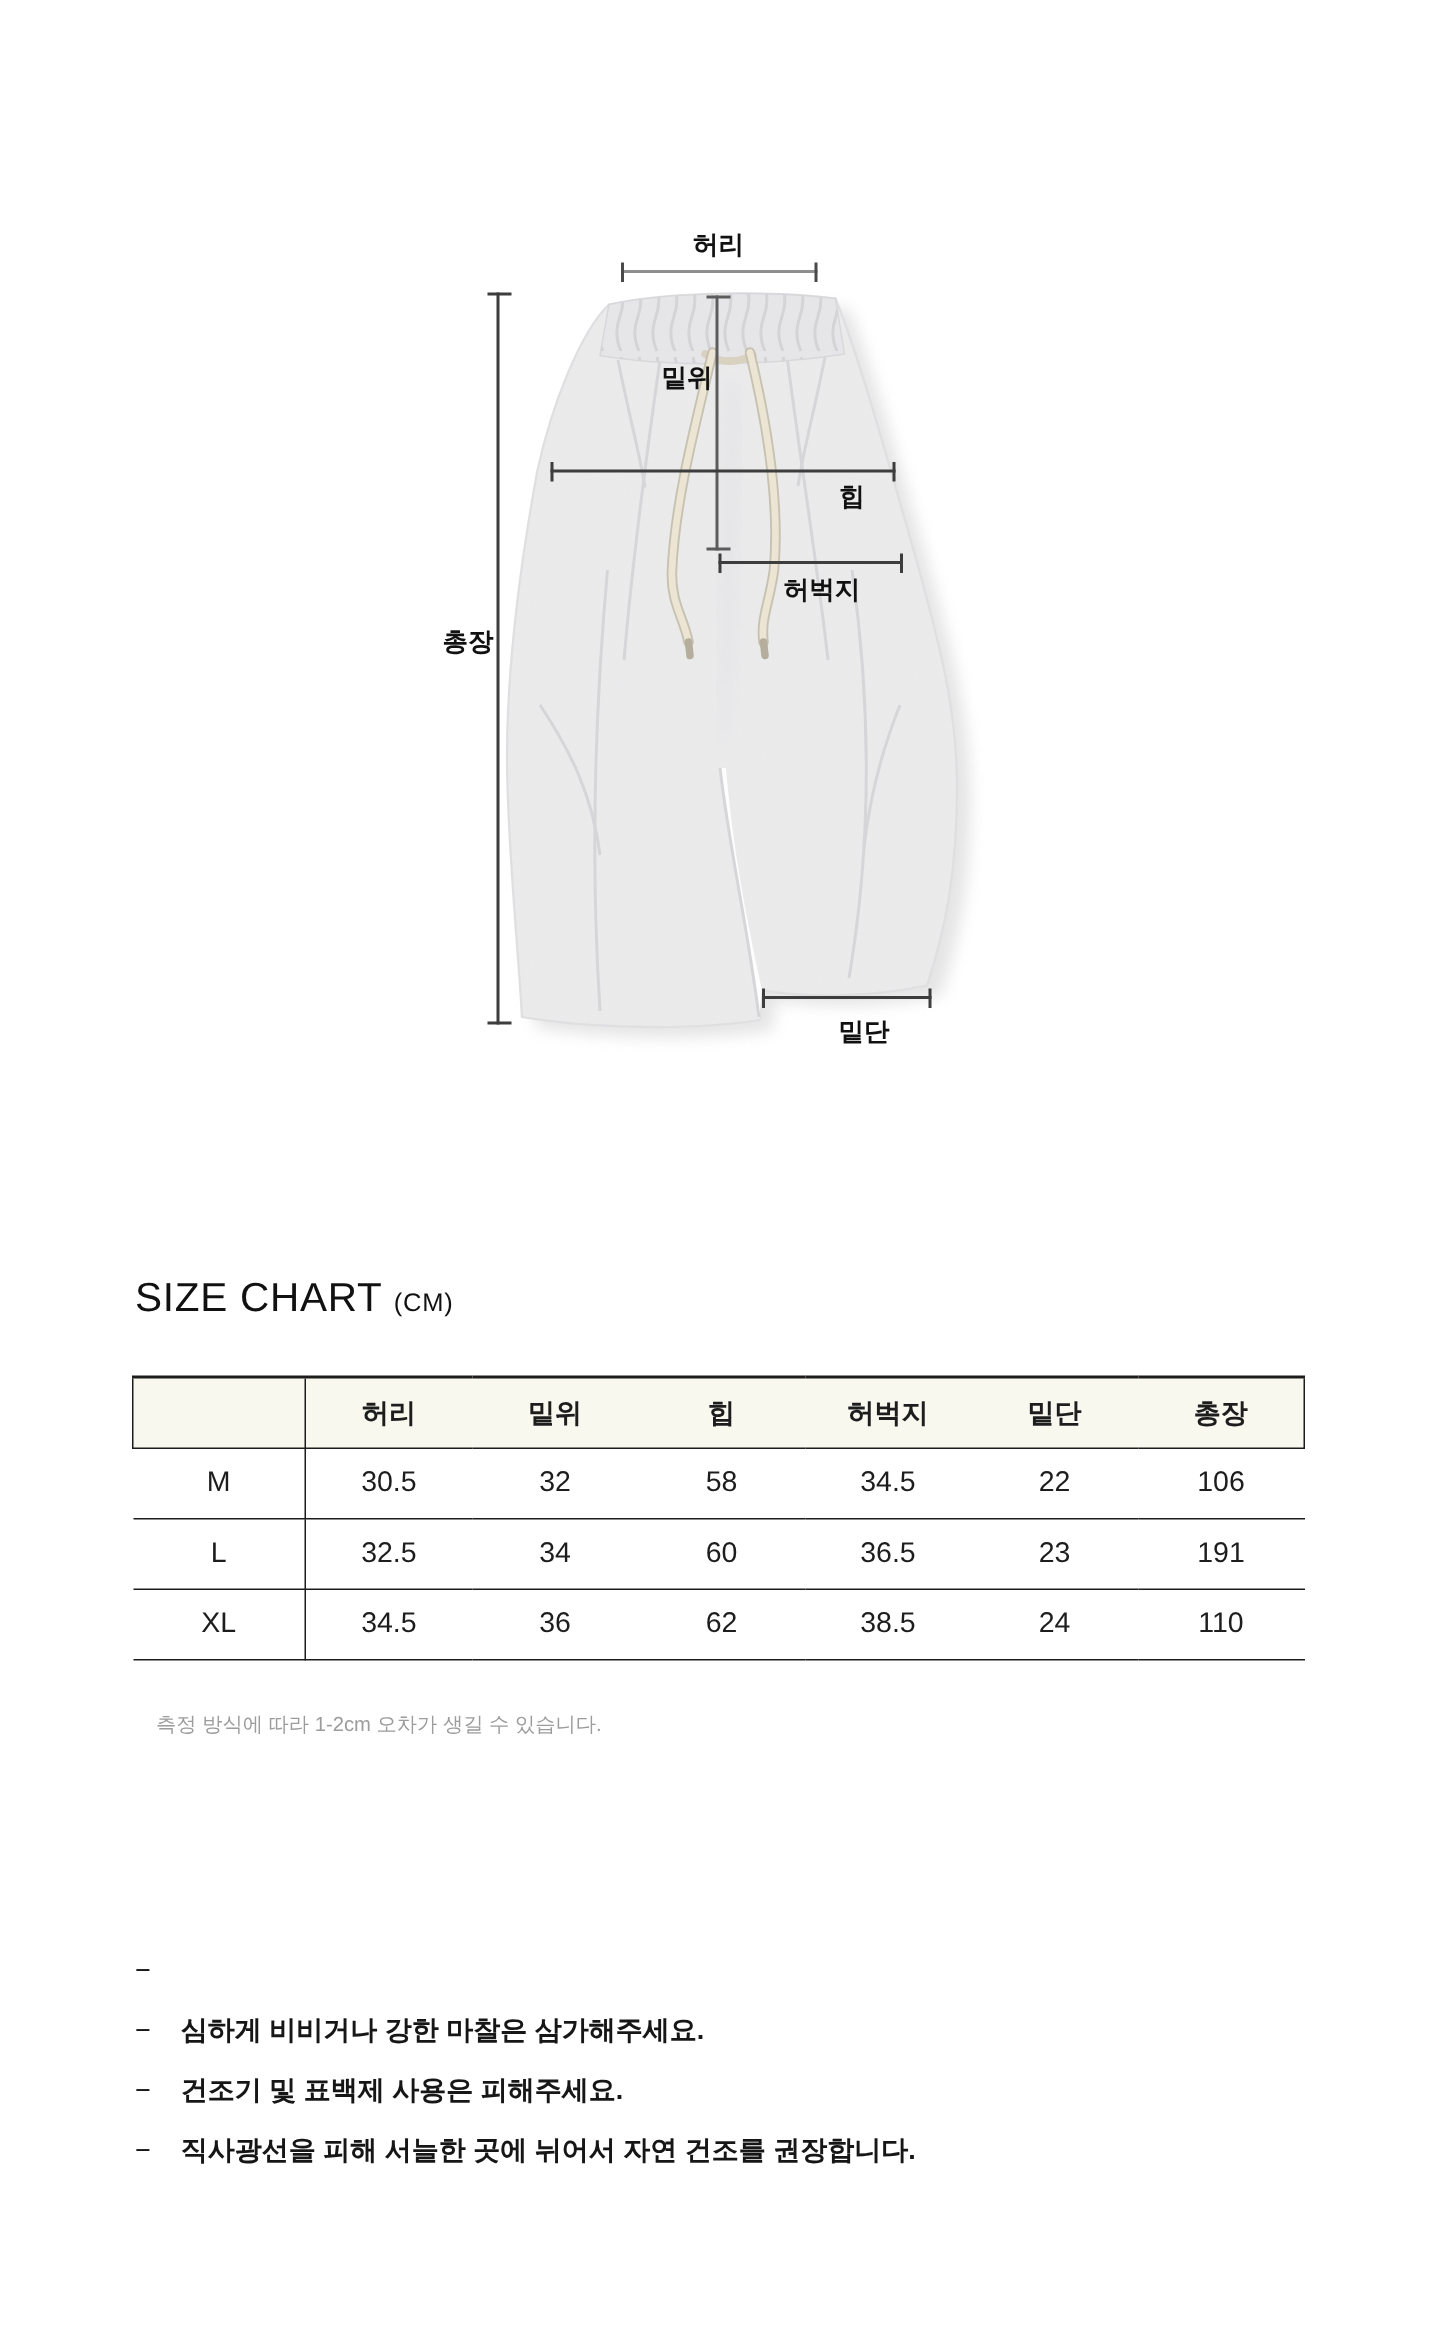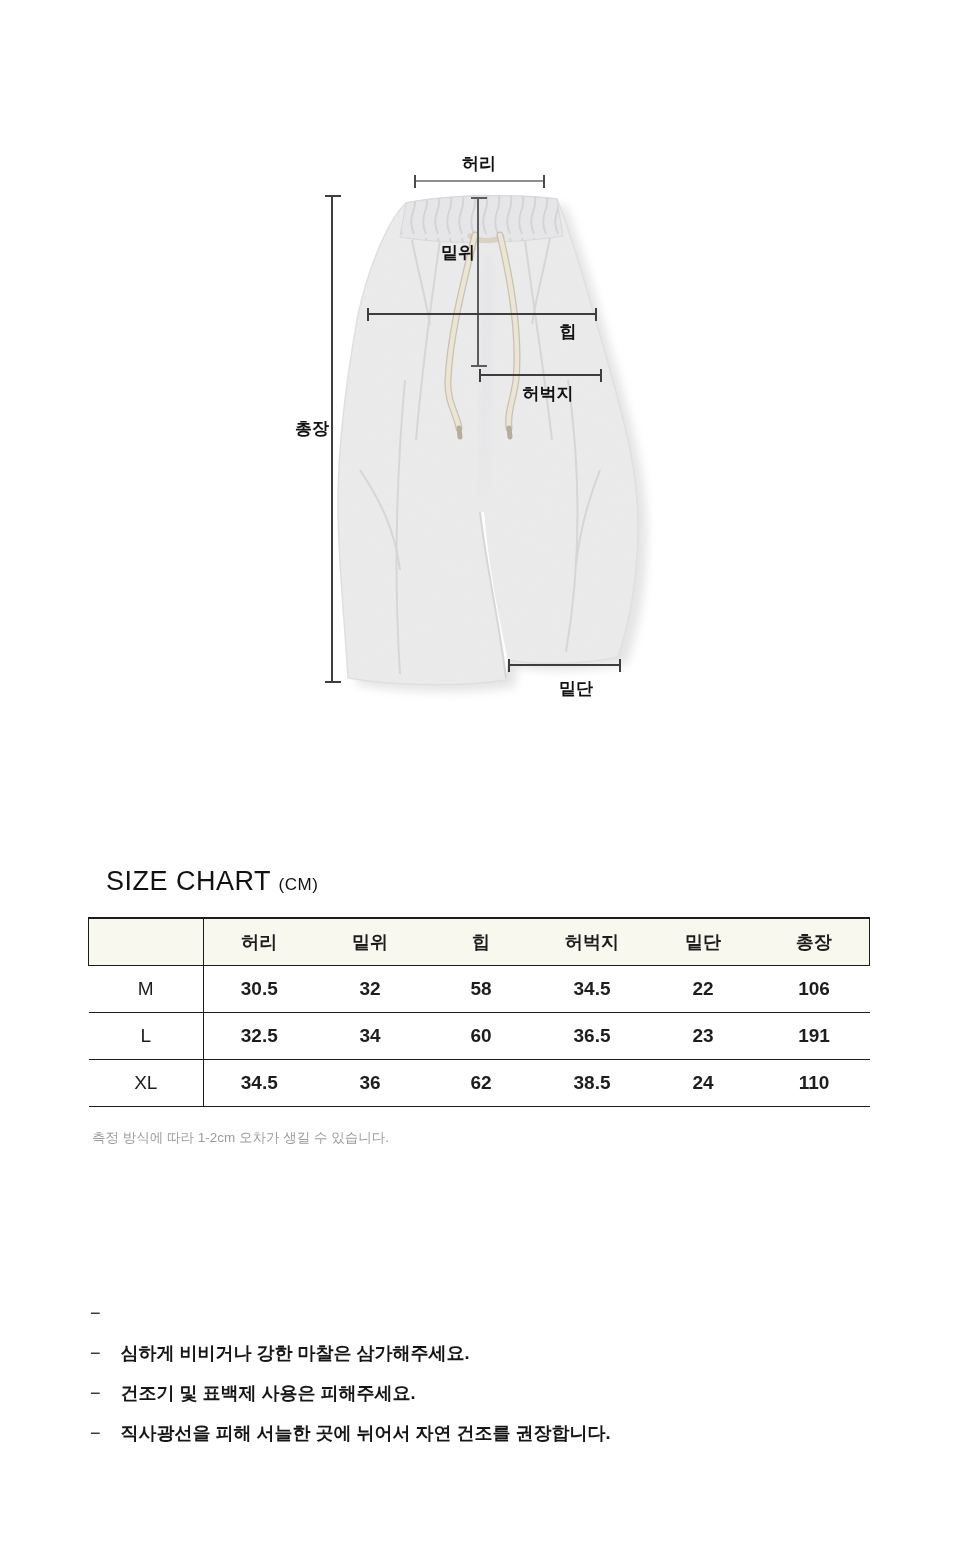--- a/index.html
+++ b/index.html
@@ -20,47 +20,47 @@
   .dim-v::after{bottom:0;}
   .dim-waist{color:#8f8f8f;}
   .dim-waist::before,.dim-waist::after{background:#4a4a4a;}
   .dim-rise{color:#5c5c5c;}
   .dim-label{
     position:absolute;transform:translate(-50%,-50%);white-space:nowrap;
     font-size:17px;font-weight:700;color:#111;letter-spacing:0px;
   }
   
   .section-title{
-    position:absolute;margin:16px;font-size:27px;font-weight:400;color:#111;
+    position:absolute;margin:0;font-size:27px;font-weight:400;color:#111;
     letter-spacing:0.5px;line-height:1;
   }
   .section-title .unit{font-size:17px;font-weight:400;letter-spacing:0.5px;}
   .size-table{
     position:absolute;left:88px;top:917px;width:782px;
     border-collapse:collapse;table-layout:fixed;
   }
   .size-table col.col-size{width:115px;}
   .size-table th,.size-table td{
     height:46px;text-align:center;vertical-align:middle;padding:0;
-    font-weight:700;font-size:19px;color:#1d1d1d;
+    font-weight:400;font-size:19px;color:#1d1d1d;
   }
   .size-table thead th{
     background:var(--header-bg,#f8f8ef);
     border-top:2px solid var(--border,#1c1c1c);
     border-bottom:1.5px solid var(--border,#1c1c1c);
     font-size:18px;font-weight:600;
   }
   .size-table thead th:first-child{border-left:1.5px solid var(--border,#1c1c1c);}
   .size-table thead th:last-child{border-right:1.5px solid var(--border,#1c1c1c);}
   .size-table th.col-divider,.size-table td.col-divider,
   .size-table tbody th{border-right:1.5px solid var(--border,#1c1c1c);}
   .size-table tbody th,.size-table tbody td{border-bottom:1.5px solid var(--border,#1c1c1c);}
   .size-table tbody th{font-size:19px;font-weight:400;}
   .measure-note{
-    position:absolute;left:88px;top:1125px;margin:4px;
+    position:absolute;left:88px;top:1125px;margin:16px;
     font-size:13.5px;color:var(--note-gray,#9c9c9c);font-weight:500;
   }
   
   .wash-list{
     position:absolute;left:90px;top:1303px;margin:0;padding:0;list-style:none;
   }
   .wash-list li{
     margin:0 0 19px 0;font-size:18px;line-height:21px;font-weight:600;color:#161616;
     display:flex;align-items:flex-start;
   }

